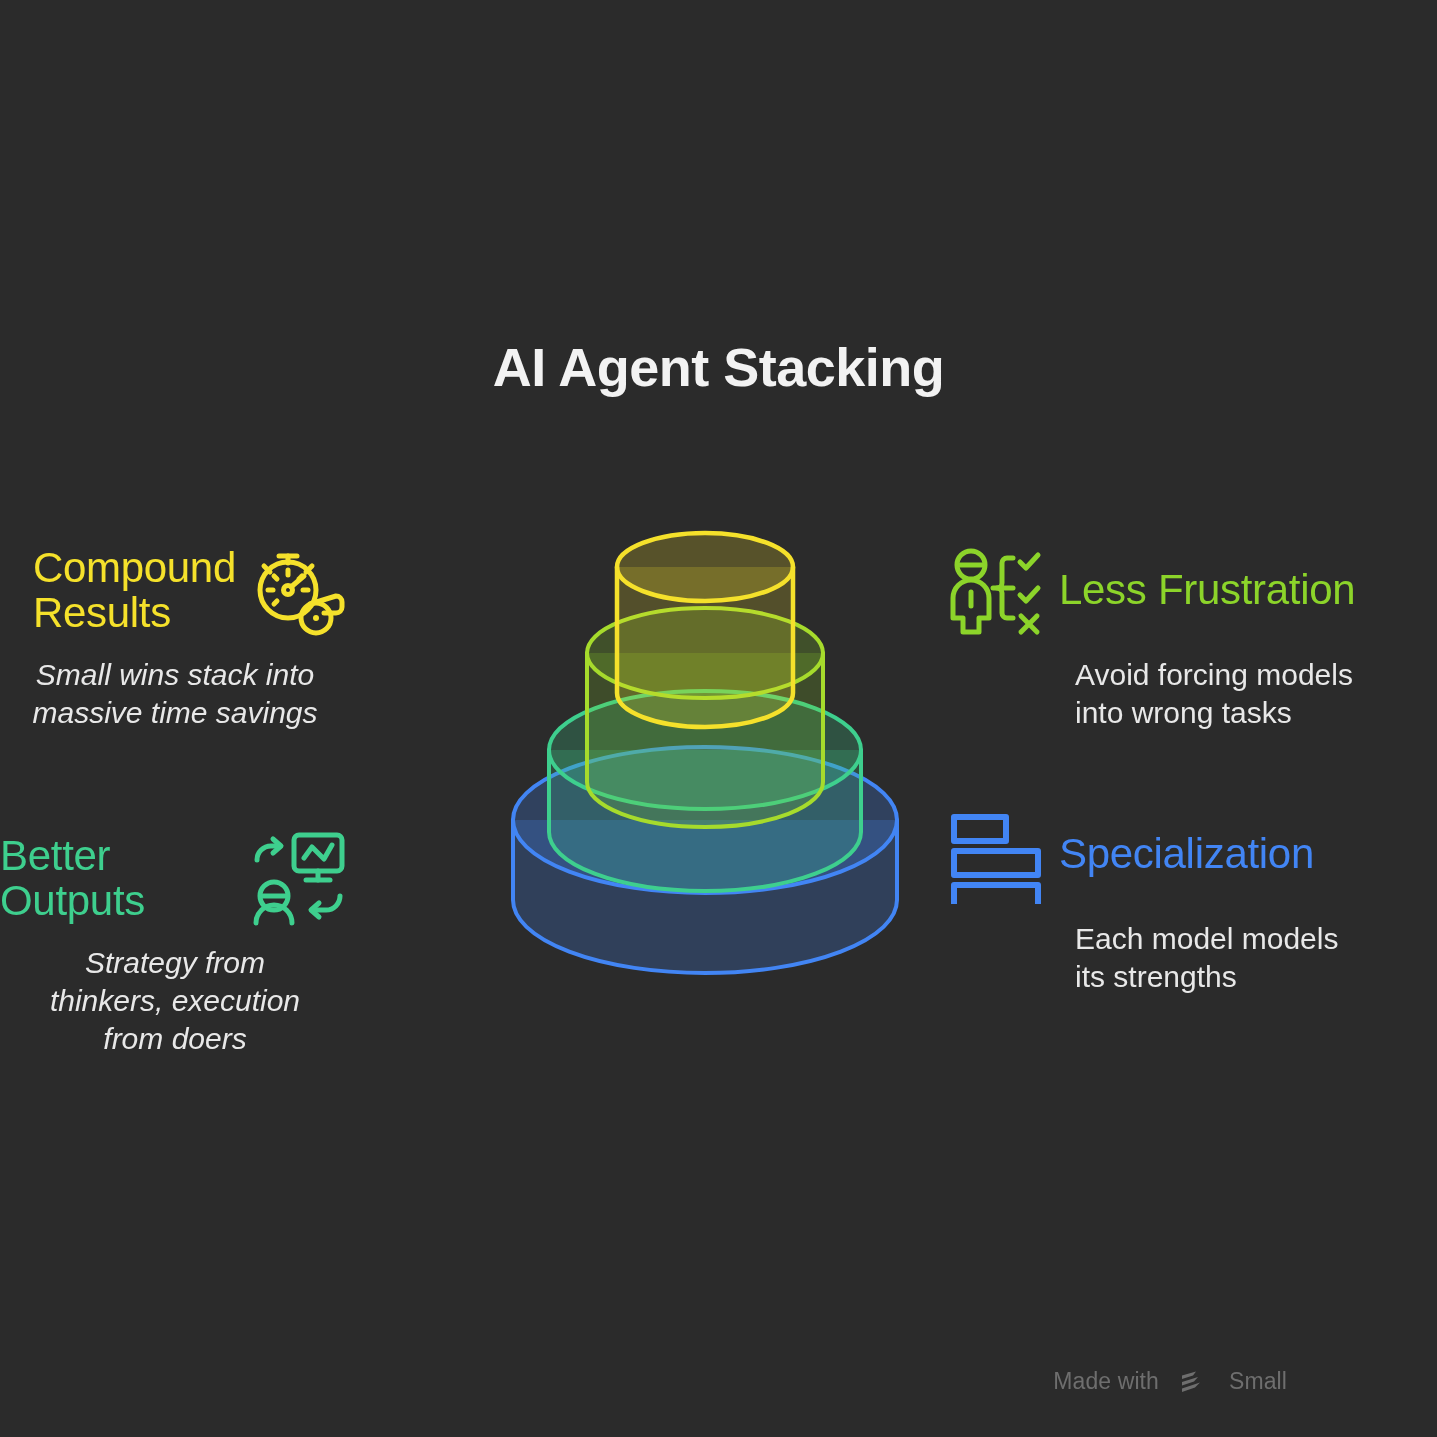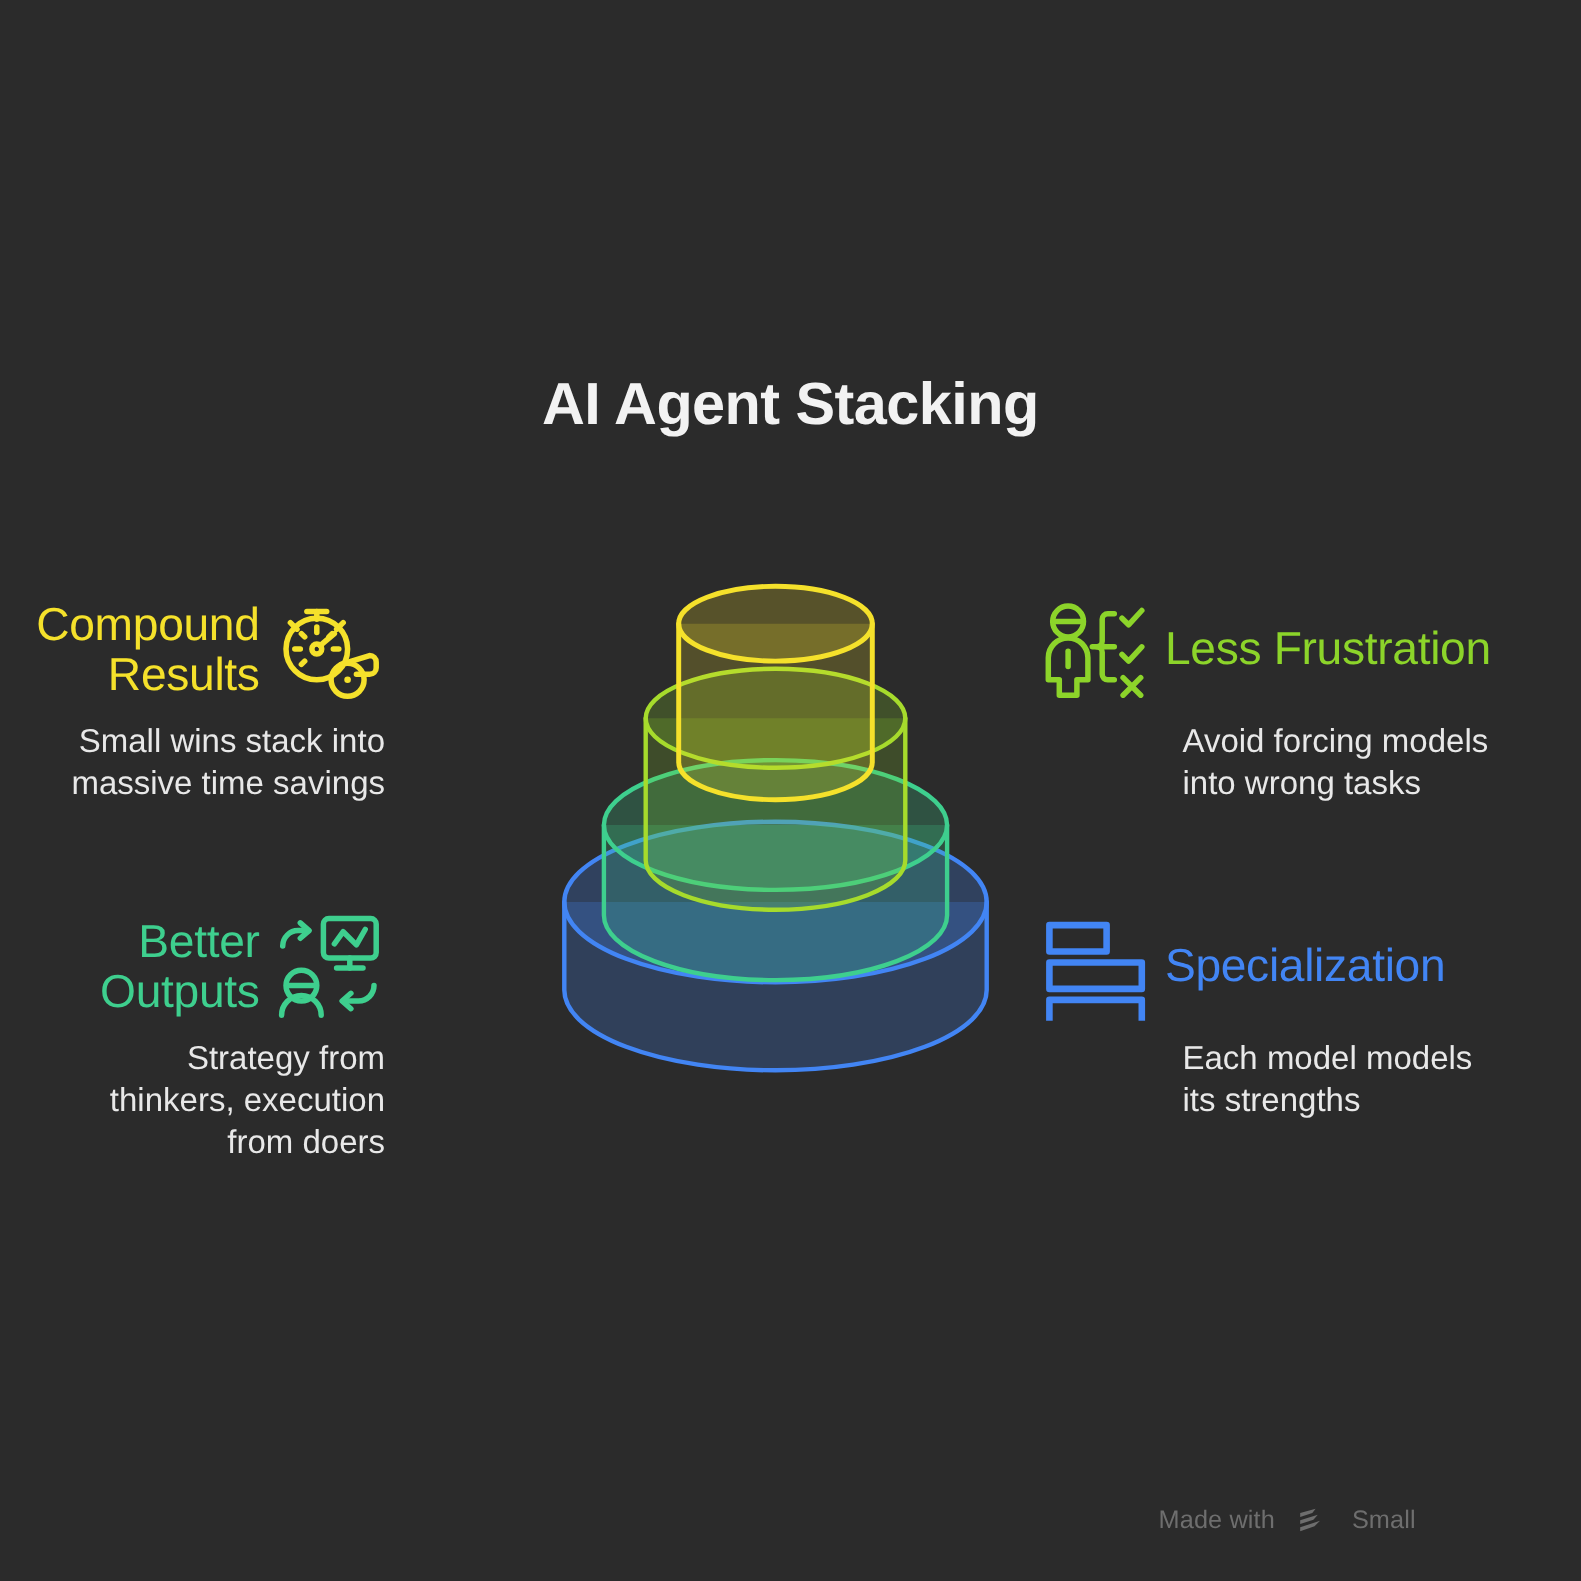--- a/index.html
+++ b/index.html
@@ -47,46 +47,46 @@
   .quad.left .quad-head { justify-content: flex-end; }
   .quad.right .quad-head { justify-content: flex-start; }
 
   .quad-label {
     font-size: 42px;
     font-weight: 400;
     line-height: 1.08;
     letter-spacing: -0.3px;
     white-space: pre-line;
   }
-  .quad.left .quad-label { text-align: right; }
+  .quad.left .quad-label { }
   .quad.right .quad-label { text-align: left; }
 
   .quad-desc {
     margin-top: 16px;
     font-size: 30px;
     font-weight: 400;
     line-height: 1.26;
     color: #e8e8e8;
     white-space: pre-line;
   }
-  .quad.left .quad-desc { text-align: right; }
+  .quad.left .quad-desc { text-align: center; font-style: italic; }
   .quad.right .quad-desc { text-align: left; }
 
   .quad-icon {
     width: 100px;
     height: 100px;
     flex: 0 0 100px;
     display: block;
   }
 
   
   #quad-compound     { left: 0px;    top: 540px; width: 350px; }
   #quad-frustration  { left: 945px;  top: 540px; width: 480px; }
   #quad-better       { left: 0px;    top: 828px; width: 350px; }
-  #quad-special      { left: 945px;  top: 828px; width: 480px; }
+  #quad-special      { left: 945px;  top: 804px; width: 480px; }
 
   
   #stack {
     position: absolute;
     left: 480px;
     top: 520px;
     width: 450px;
     height: 600px;
   }
 

